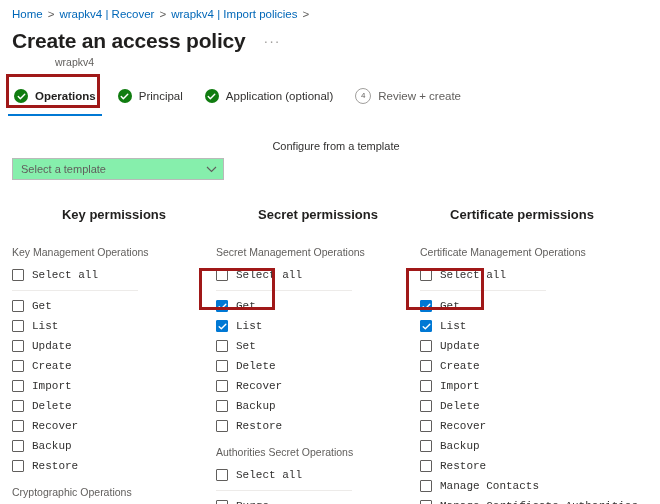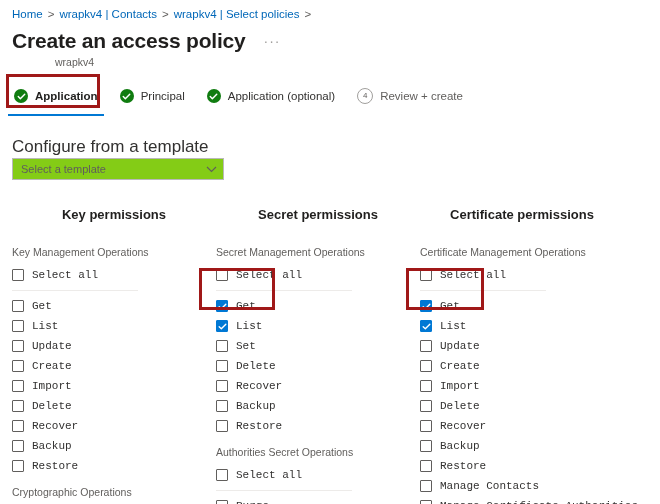--- a/index.html
+++ b/index.html
@@ -117,30 +117,31 @@
     height: 2px;
     background: #0078d4;
   }
   .step.pending .step-label { color: #605e5c; }
 
   
   .template-block {
     padding: 22px 0 0 12px;
   }
   .field-label {
-    font-size: 17px;
+    font-size: 11px;
     color: #323130;
     margin-bottom: 4px;
     line-height: 15px;
+    text-align: center;
   }
   .select-box {
     width: 212px;
     height: 22px;
     border: 1px solid #b9b9b9;
-    background: #84cc16;
+    background: #86efac;
     display: flex;
     align-items: center;
     padding: 0 6px 0 8px;
     box-sizing: border-box;
     cursor: pointer;
     font-size: 11px;
     color: #605e5c;
   }
   .select-value { flex: 1; }
   .chev { color: #605e5c; display: block; }
@@ -211,36 +212,36 @@
     position: absolute;
     border: 3px solid #a01818;
     box-sizing: border-box;
     pointer-events: none;
     z-index: 20;
   }
 </style>
 </head>
 <body>
 
-<div class="breadcrumb" id="breadcrumb"><span class="crumb">Home</span><span class="crumb-sep">&gt;</span><span class="crumb">wrapkv4 | Contacts</span><span class="crumb-sep">&gt;</span><span class="crumb">wrapkv4 | Select policies</span><span class="crumb-sep">&gt;</span></div>
+<div class="breadcrumb" id="breadcrumb"><span class="crumb">Home</span><span class="crumb-sep">&gt;</span><span class="crumb">wrapkv4 | Recover</span><span class="crumb-sep">&gt;</span><span class="crumb">wrapkv4 | Import policies</span><span class="crumb-sep">&gt;</span></div>
 
 <div class="title-row">
   <div class="page-title">Create an access policy</div>
   <div class="ellipsis-btn">···</div>
 </div>
 <div class="subtitle">wrapkv4</div>
 
 <div class="steps" id="steps">
     <div class="step active">
       <div class="step-icon done">
         <svg width="9" height="9" viewBox="0 0 10 10">
           <path d="M1.4 5.1l2.3 2.3L8.6 2.5" fill="none" stroke="#ffffff" stroke-width="1.6" stroke-linecap="round" stroke-linejoin="round"></path>
         </svg>
       </div>
-      <span class="step-label">Application</span>
+      <span class="step-label">Operations</span>
       <span class="underline"></span>
     </div>
     <div class="step">
       <div class="step-icon done">
         <svg width="9" height="9" viewBox="0 0 10 10">
           <path d="M1.4 5.1l2.3 2.3L8.6 2.5" fill="none" stroke="#ffffff" stroke-width="1.6" stroke-linecap="round" stroke-linejoin="round"></path>
         </svg>
       </div>
       <span class="step-label">Principal</span>
     </div>

